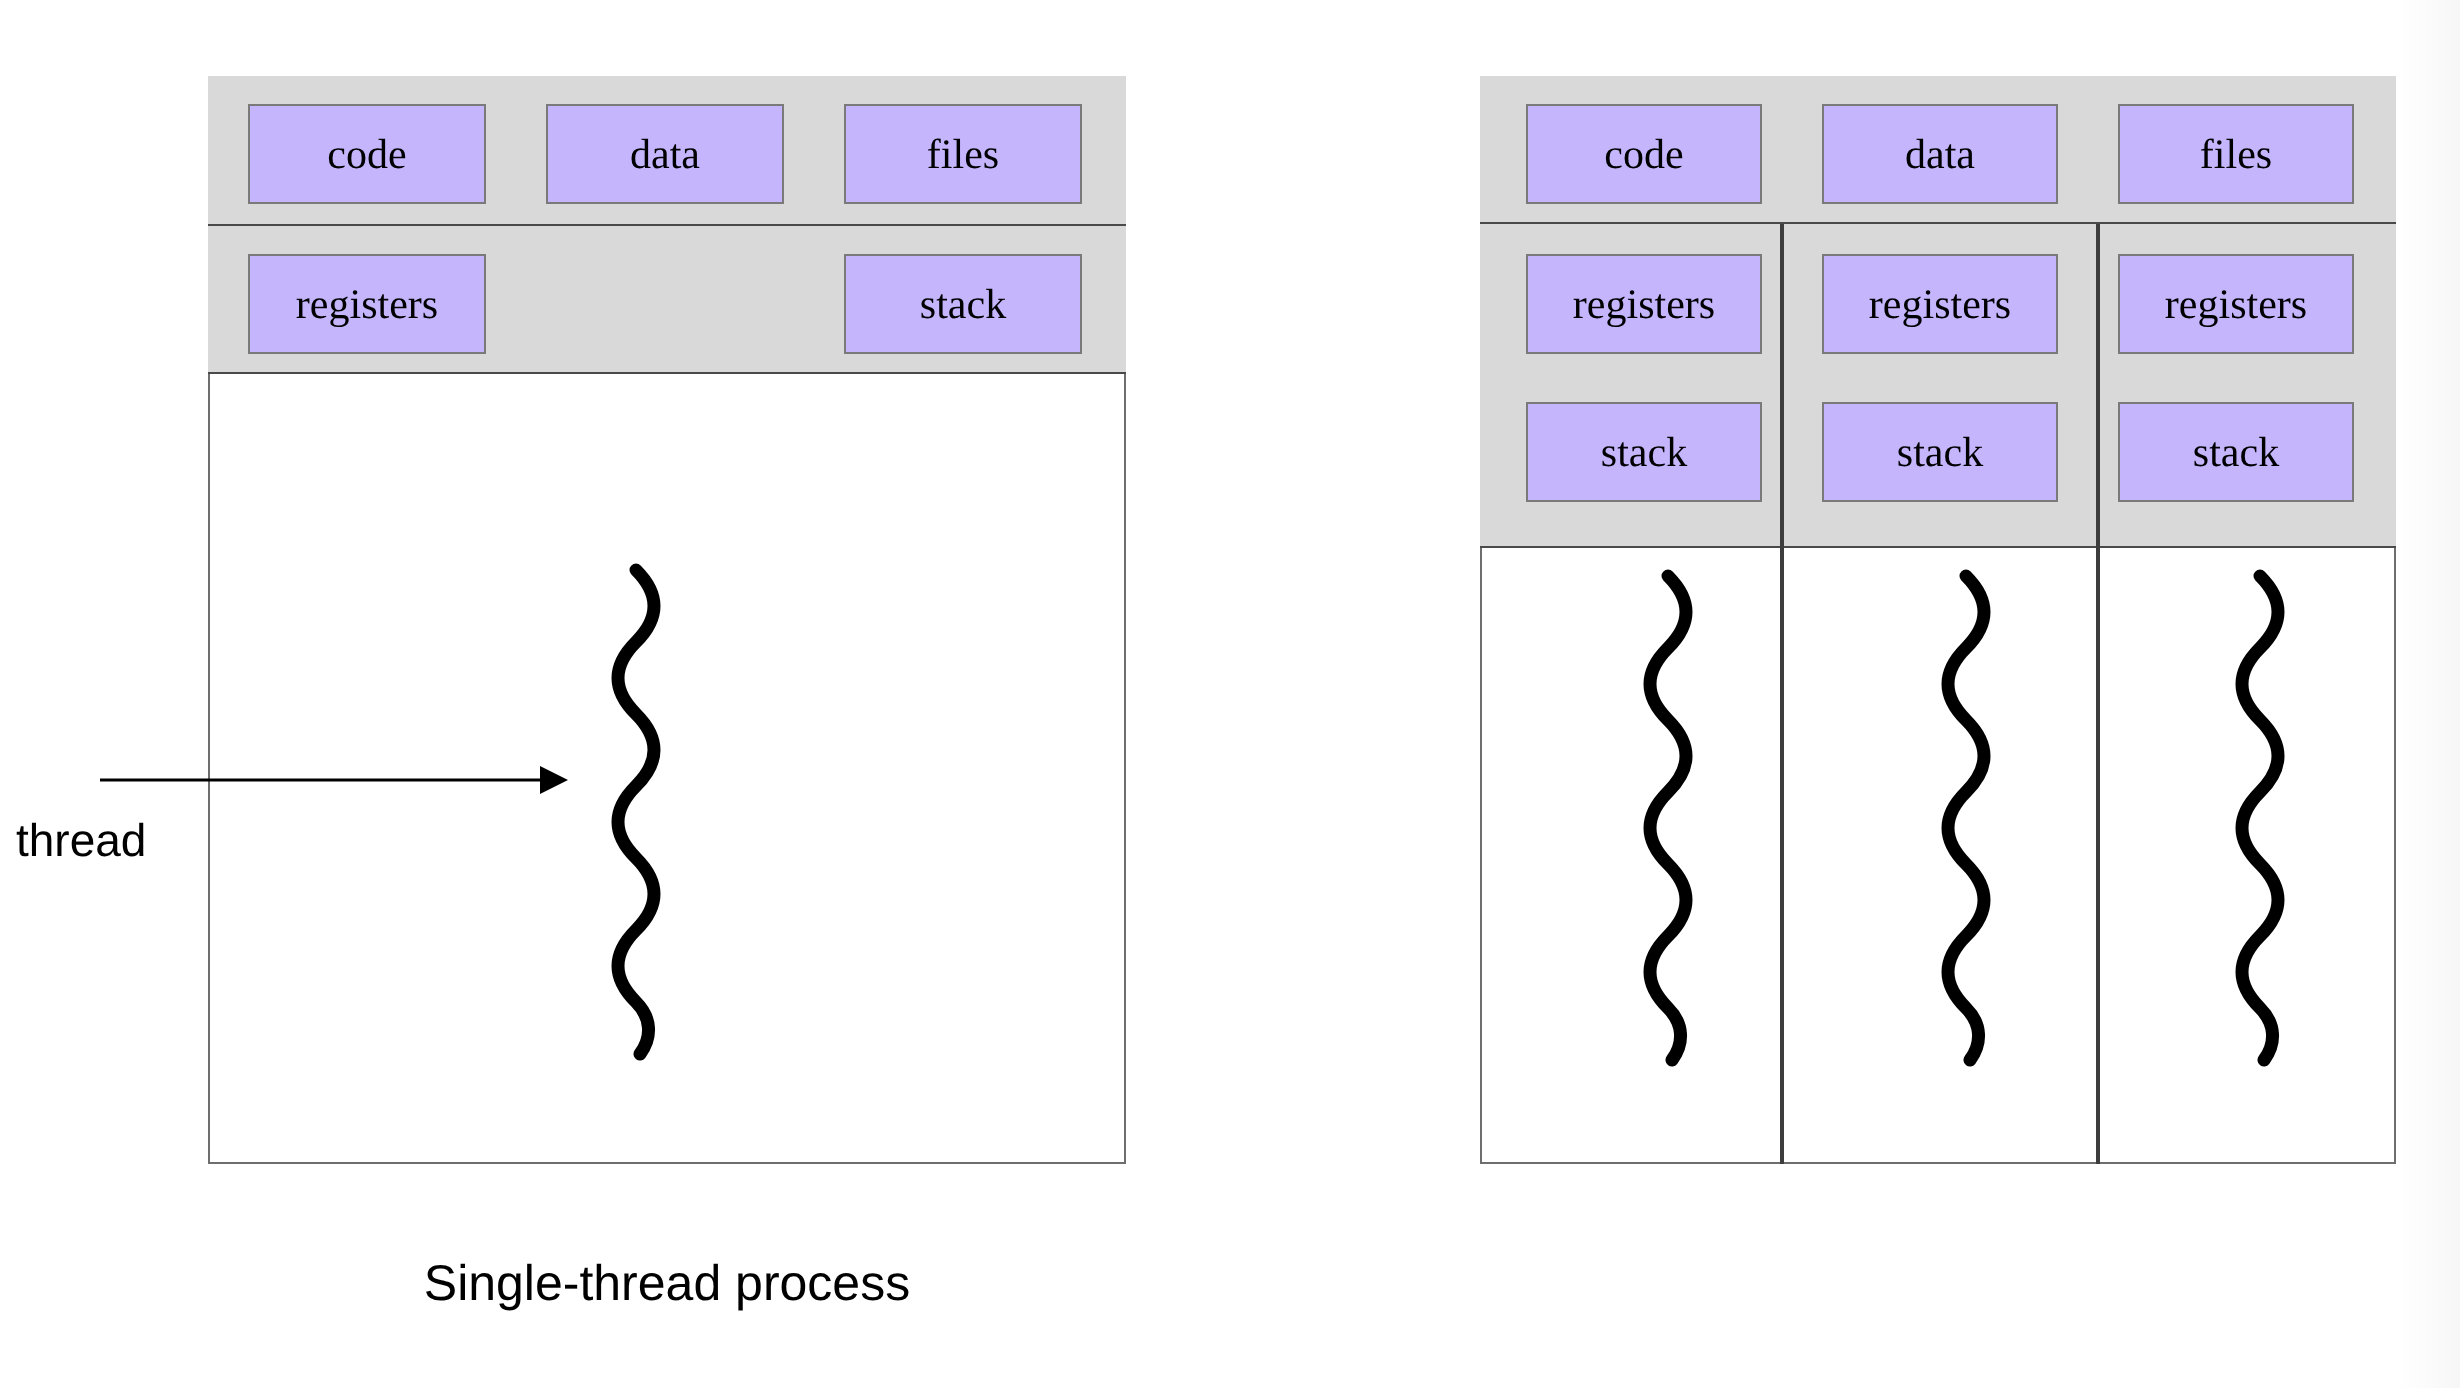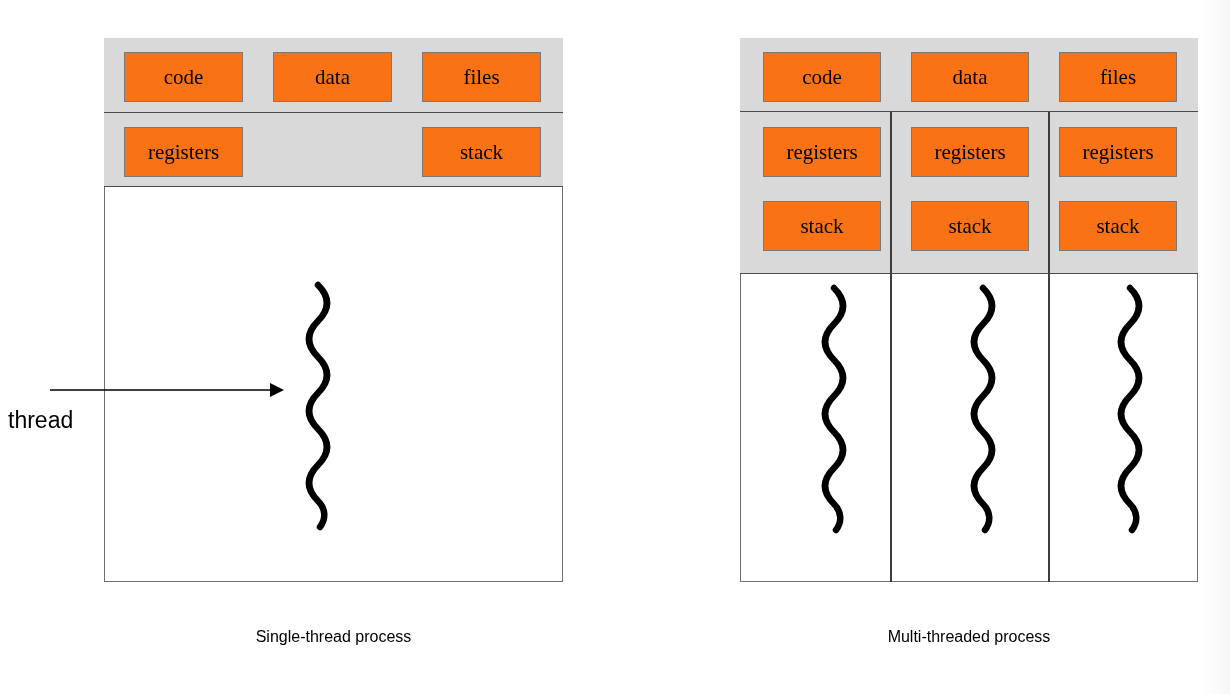--- a/index.html
+++ b/index.html
@@ -42,21 +42,21 @@
   .panel-header {
     position: absolute;
     box-sizing: border-box;
     background: #d9d9d9;
     border-bottom: 1.5px solid #4a4a4a;
   }
 
   .cell-box {
     position: absolute;
     box-sizing: border-box;
-    background: #f97316;
+    background: #c4b5fd;
     border: 1.5px solid #7a7a7a;
     display: flex;
     align-items: center;
     justify-content: center;
     font-family: "Liberation Serif", serif;
     font-size: 21px;
     color: #000000;
     line-height: 1;
   }
 
@@ -80,21 +80,21 @@
   }
 
   .arrow {
     position: absolute;
   }
 
   
   .caption {
     position: absolute;
     font-family: "Liberation Sans", sans-serif;
-    font-size: 16px;
+    font-size: 25px;
     color: #000000;
     text-align: center;
     white-space: nowrap;
   }
 </style>
 </head>
 <body>
 
 <div class="diagram">
 
@@ -206,17 +206,16 @@
     <path d="M22 4
              C 34 16, 34 28, 22 40
              C 10 52, 10 64, 22 76
              C 34 88, 34 100, 22 112
              C 10 124, 10 136, 22 148
              C 34 160, 34 172, 22 184
              C 10 196, 10 208, 22 220
              C 30 228, 30 238, 24 246" fill="none" stroke="#000000" stroke-width="6.5" stroke-linecap="round"></path>
   </svg>
 
-  <div class="caption" style="left:740px; top:628px; width:458px;">Multi-threaded process</div>
 
 </div>
 
 <div class="page-edge"></div>
 
 </body></html>

